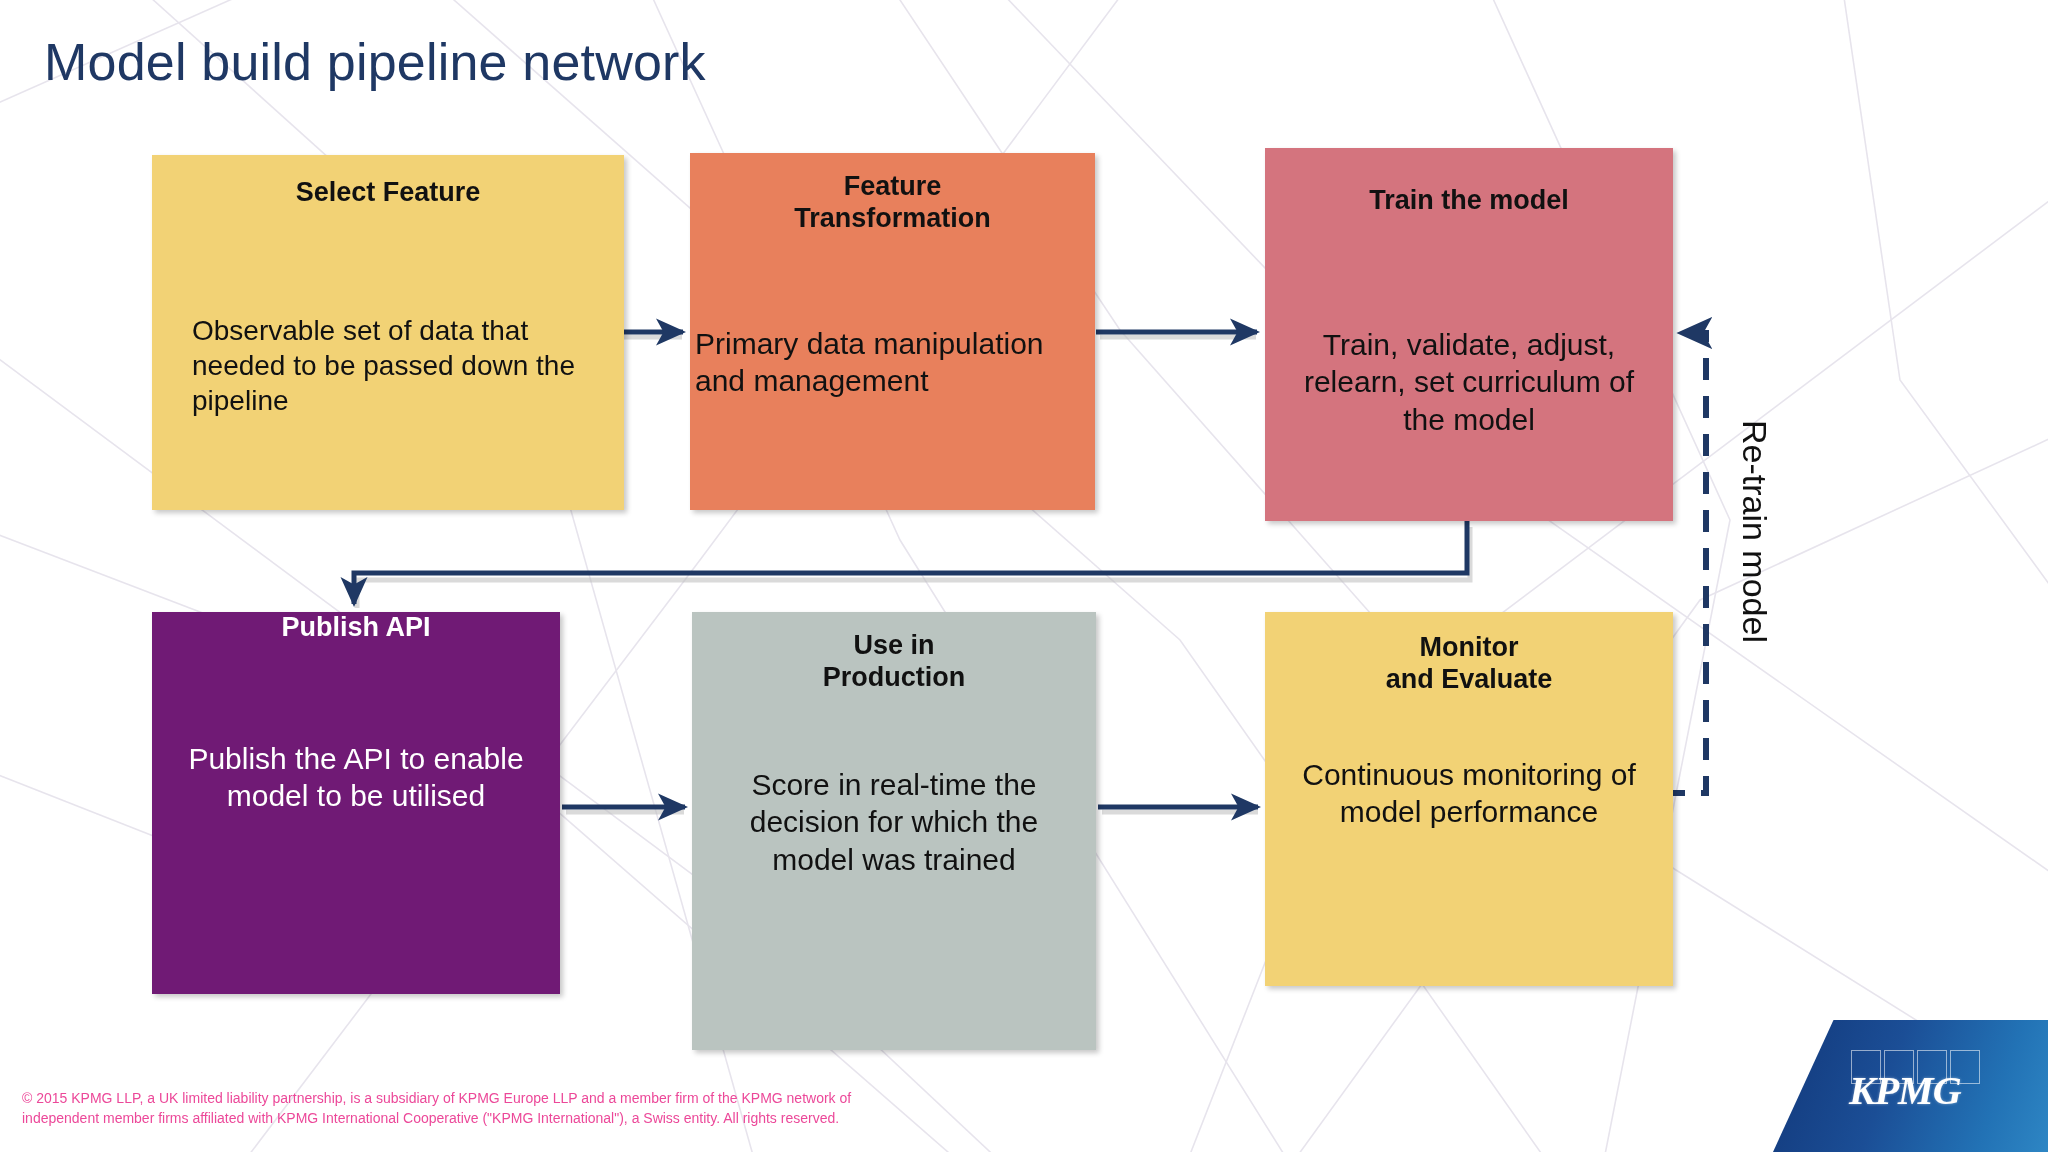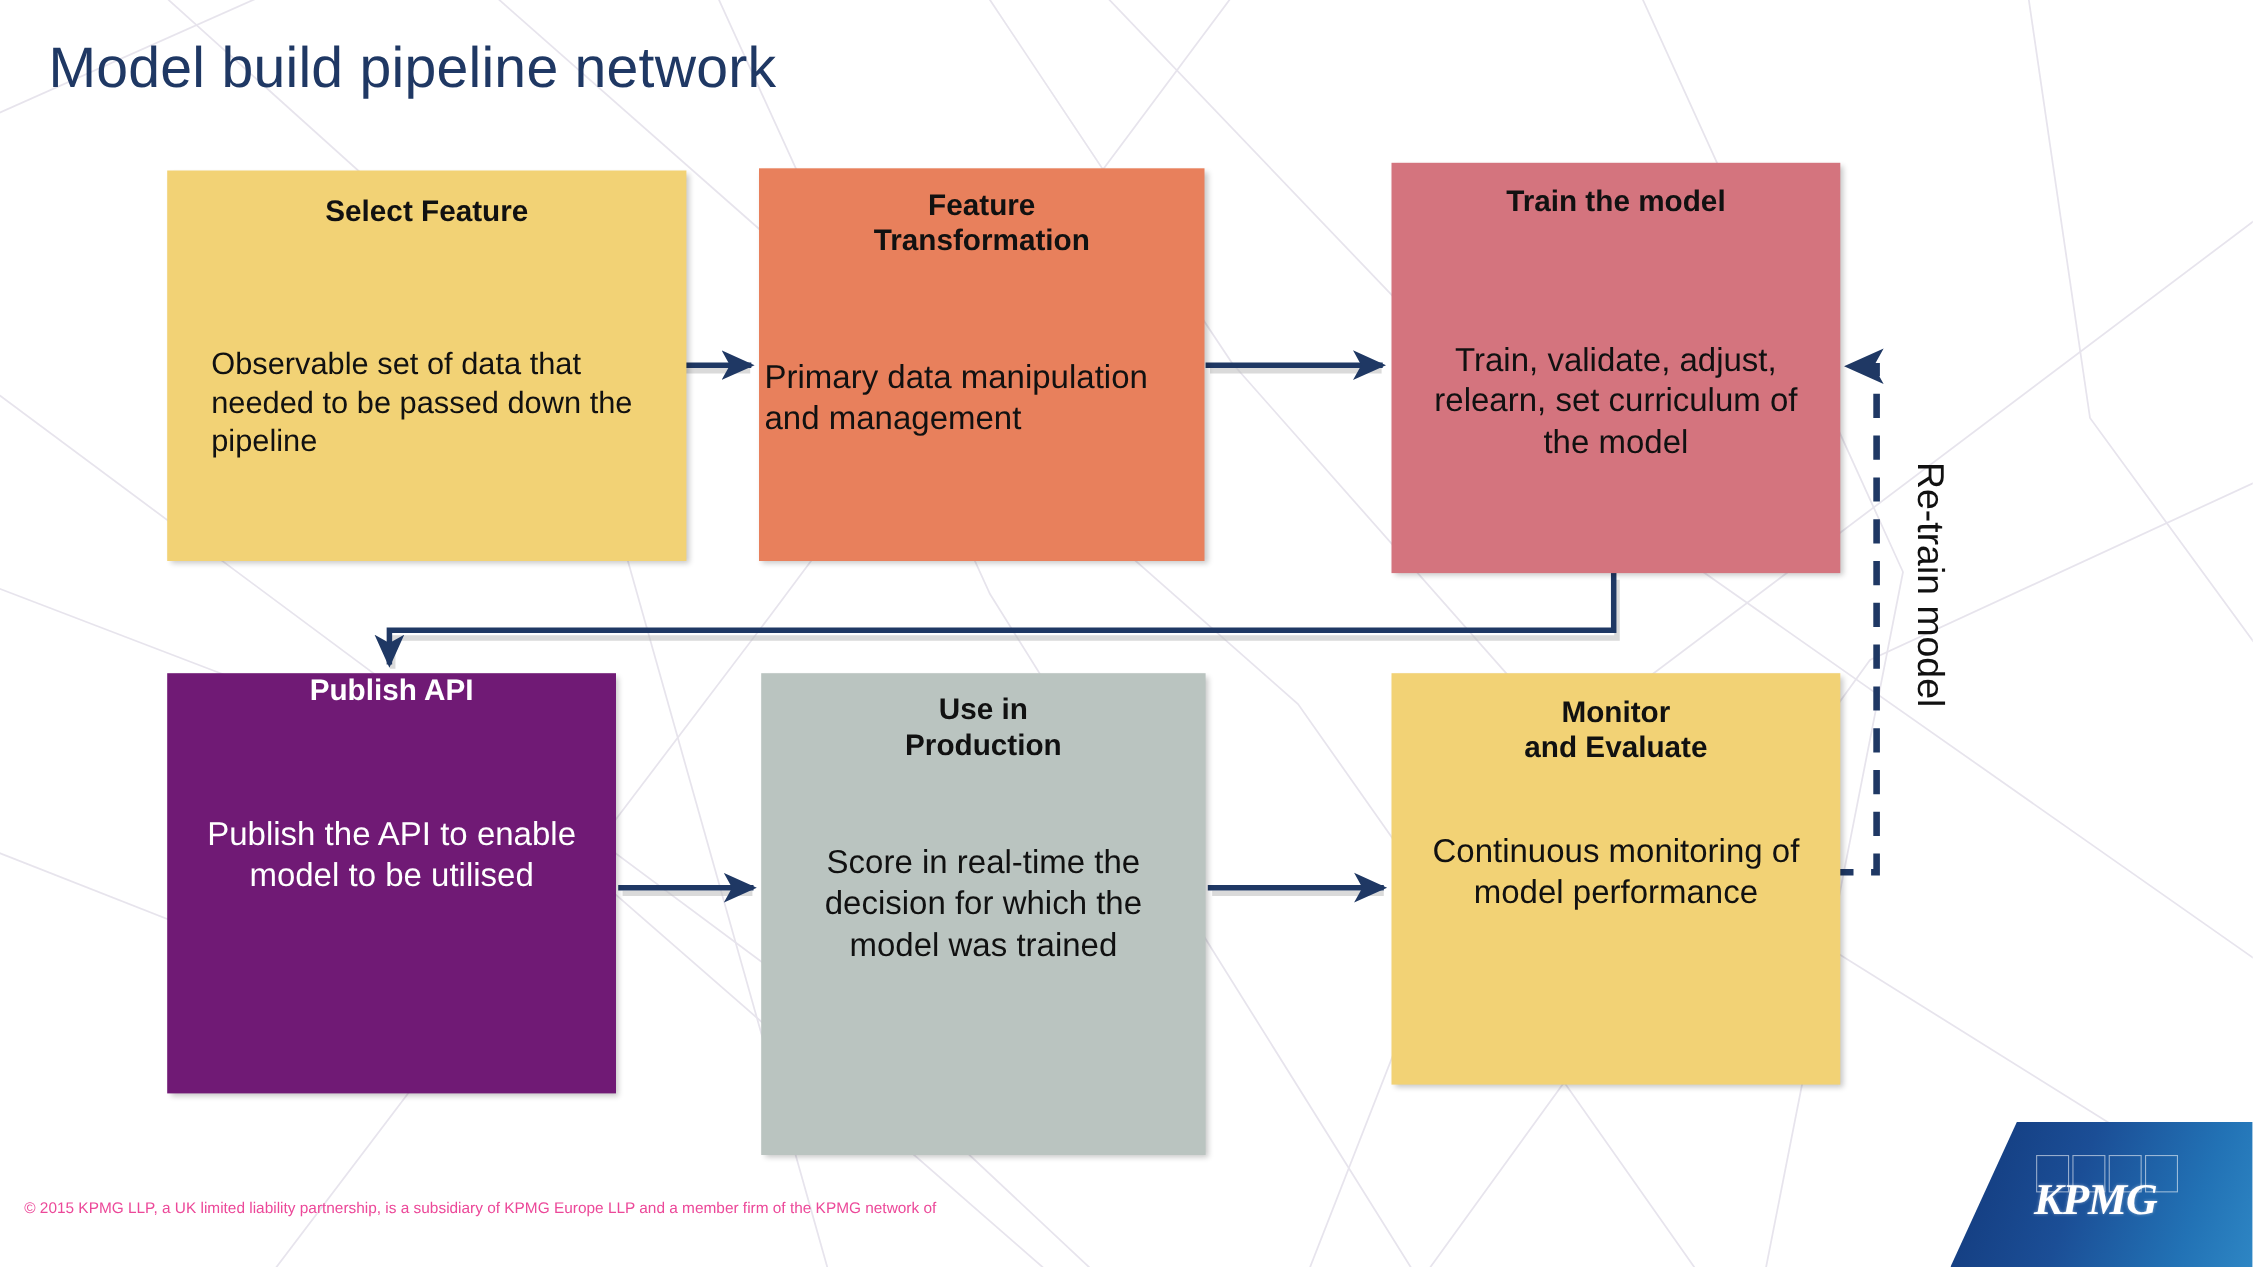--- a/index.html
+++ b/index.html
@@ -86,21 +86,21 @@
   #box-feature-transform .proc-body {
     font-size: 30px; text-align: left; width: 100%;
     padding-left: 5px; box-sizing: border-box; margin-top: 90px;
   }
 
   
   #box-train-model {
     left: 1265px; top: 148px; width: 408px; height: 373px;
     background: #D4747E;
     color: #111111;
-    padding-top: 20px;
+    padding-top: 37px;
   }
   #box-train-model .proc-title { font-size: 27px; }
   #box-train-model .proc-body { font-size: 30px; margin-top: 109px; width: 86%; }
 
   
   #box-publish-api {
     left: 152px; top: 612px; width: 408px; height: 382px;
     background: #701a75;
     color: #ffffff;
   }
@@ -303,20 +303,21 @@
 <div class="proc-box" id="box-monitor-evaluate">
   <div class="proc-title">Monitor
 and Evaluate</div>
   <div class="proc-body">Continuous monitoring of model performance</div>
 </div>
 
 <div id="retrain-label">Re-train model</div>
 
 <div id="footer-disclaimer">
   <div>© 2015 KPMG LLP, a UK limited liability partnership, is a subsidiary of KPMG Europe LLP and a member firm of the KPMG network of</div>
+  <div>independent member firms affiliated with KPMG International Cooperative ("KPMG International"), a Swiss entity. All rights reserved.</div>
 </div>
 
 <div id="kpmg-logo">
   <div class="logo-shape"></div>
   <div class="logo-inner">
     <div class="logo-boxes">
       <span></span>
         <span></span>
         <span></span>
         <span></span>

